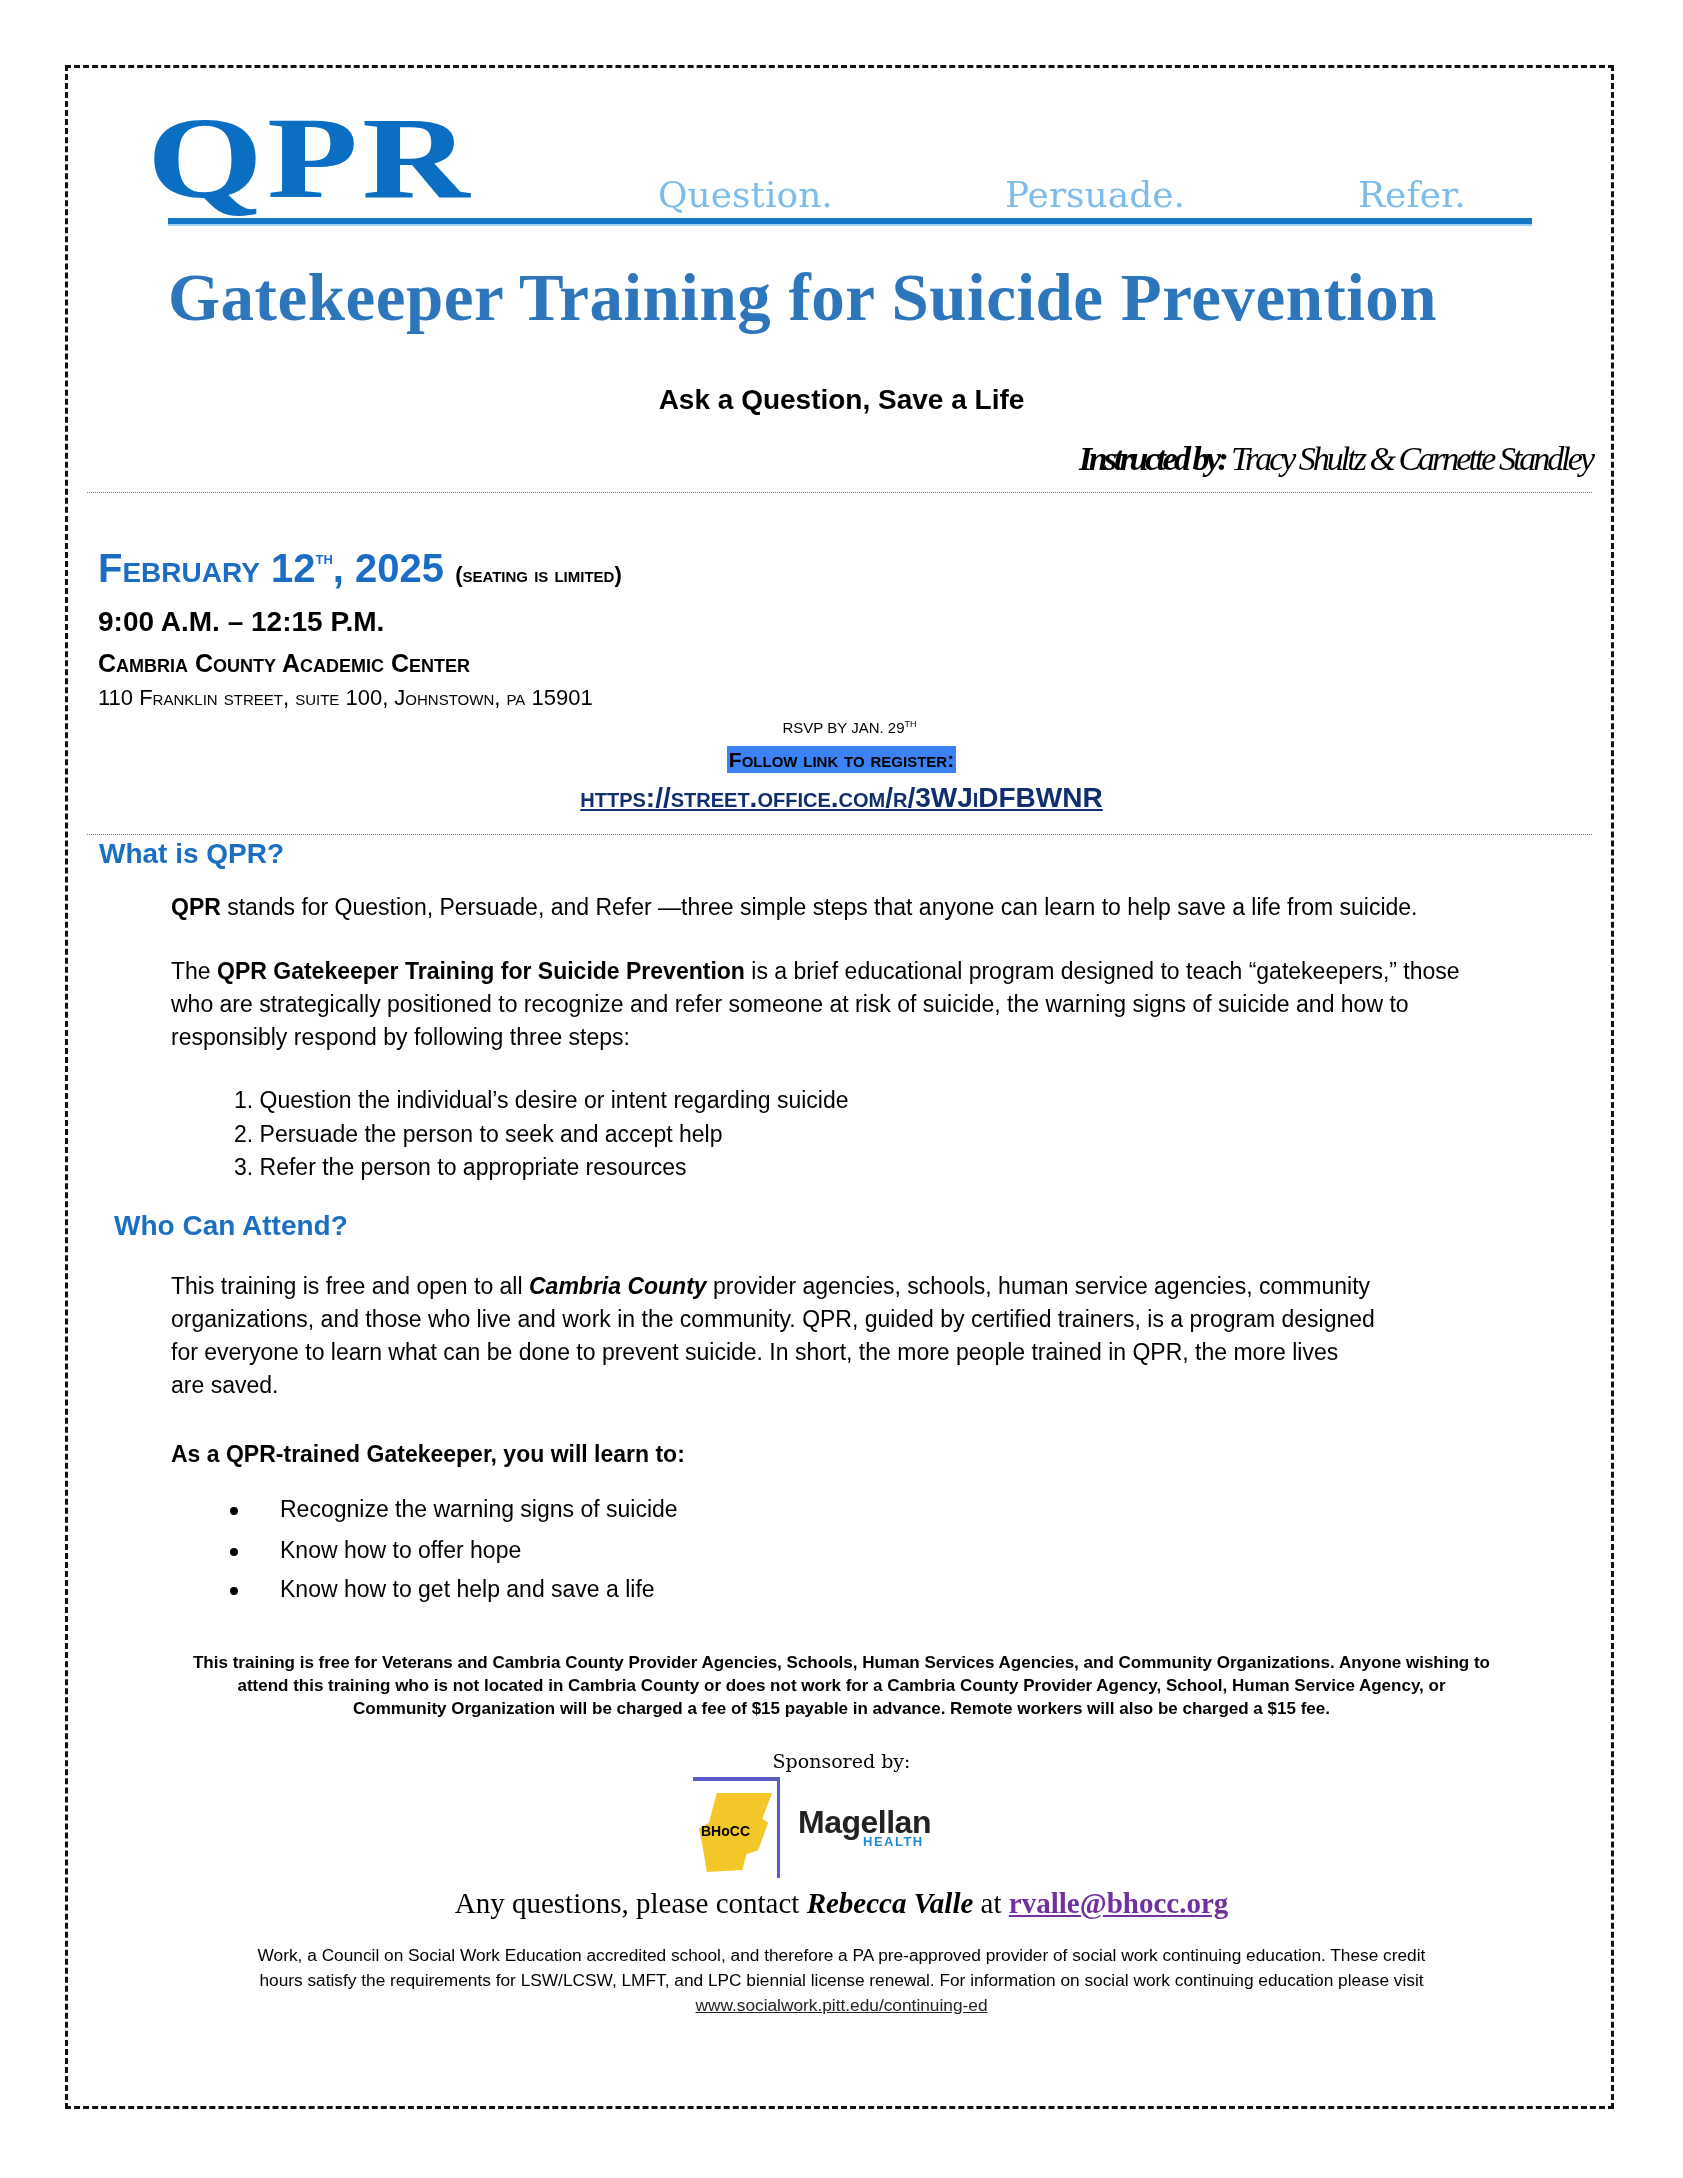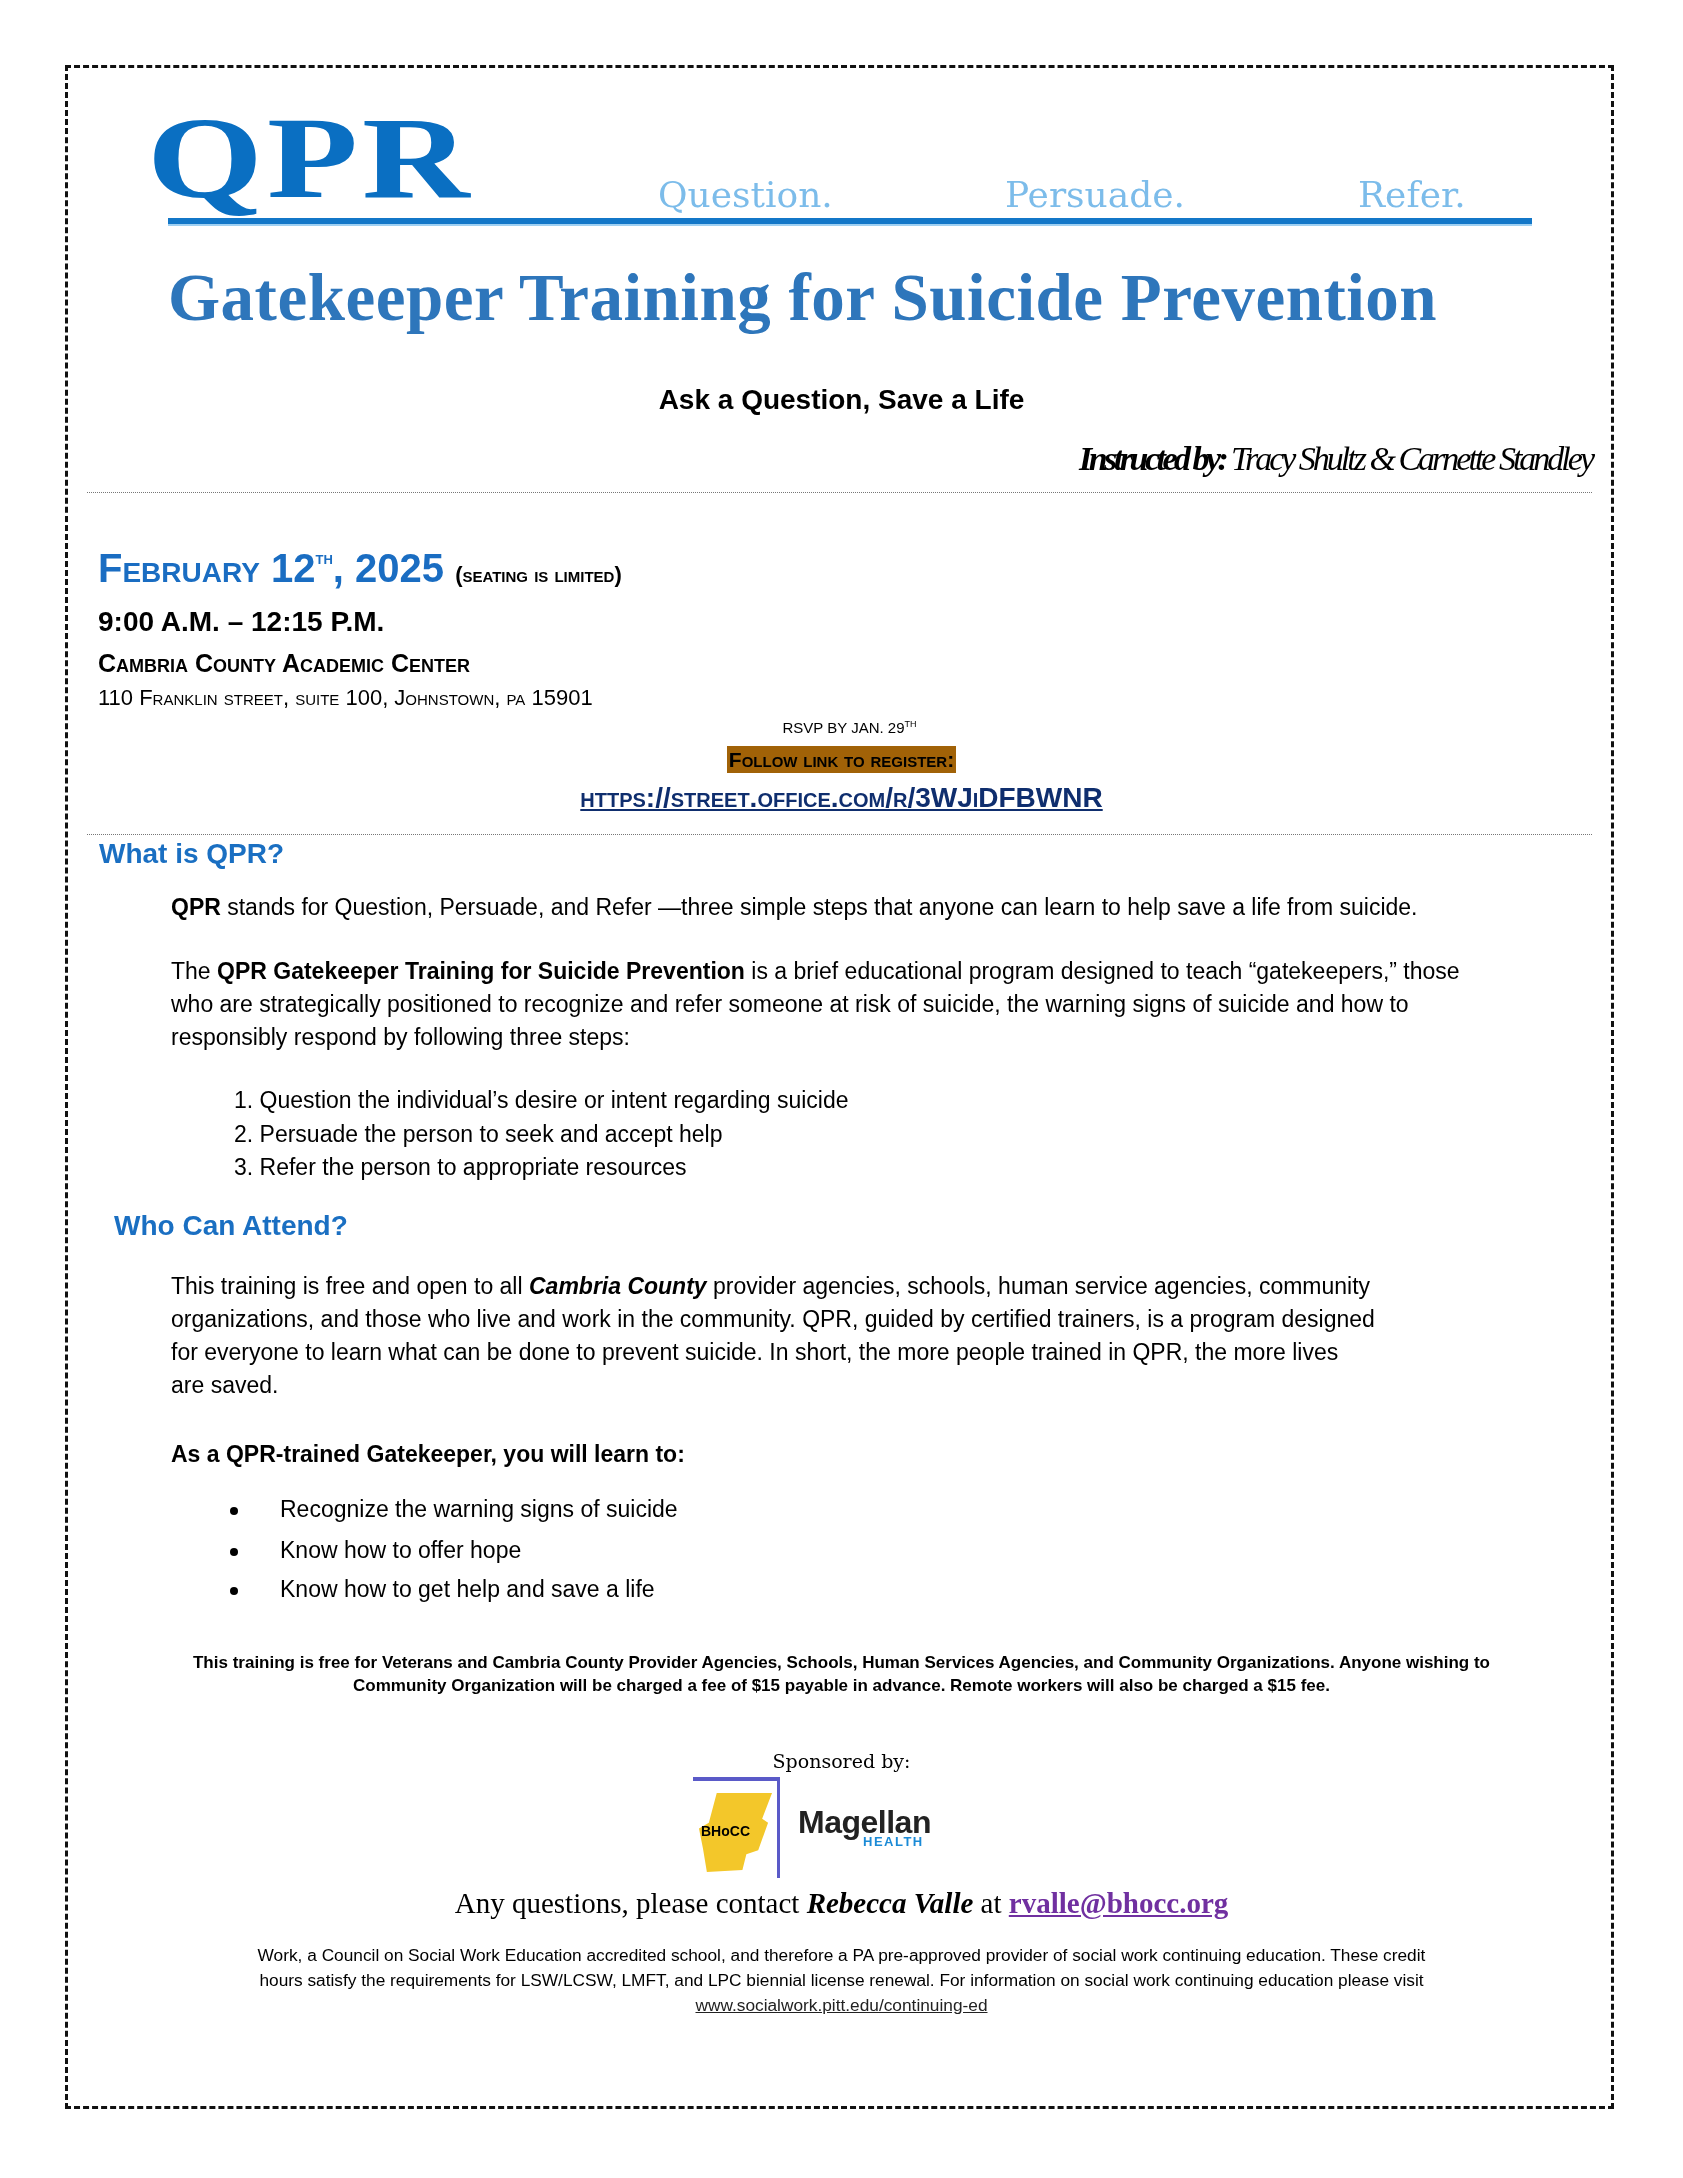--- a/index.html
+++ b/index.html
@@ -16,21 +16,21 @@
   .divider { position:absolute; left:87px; width:1505px; border-top:1.5px dotted #777; }
   .date { position:absolute; left:98px; top:546px; font-weight:bold; font-size:40px; color:#1a6dc2; font-variant:small-caps; white-space:nowrap; }
   .date sup { font-size:18px; vertical-align:18px; }
   .date .seat { font-size:22px; color:#000; font-variant:small-caps; }
   .time { position:absolute; left:98px; top:606px; font-weight:bold; font-size:28px; white-space:nowrap;text-align:center; }
   .center-name { position:absolute; left:98px; top:649px; font-weight:bold; font-size:25px; font-variant:small-caps; white-space:nowrap; }
   .address { position:absolute; left:98px; top:685px; font-size:22px; font-variant:small-caps; white-space:nowrap; }
   .rsvp { position:absolute; left:0; width:1683px; top:719px; text-align:center; font-size:15px;padding-left:8px; }
   .rsvp sup { font-size:9px; }
   .follow-wrap { position:absolute; left:0; width:1683px; top:748px; text-align:center; }
-  .follow { background:#a16207; font-weight:bold; font-size:21px; font-variant:small-caps; padding:2px 2px; }
+  .follow { background:#3b82f6; font-weight:bold; font-size:21px; font-variant:small-caps; padding:2px 2px; }
   .reg-link { position:absolute; left:0; width:1683px; top:782px; text-align:center; }
   .reg-link a { color:#0f2e6e; font-weight:bold; font-size:28px; font-variant:small-caps; text-decoration:underline; }
   .h2 { position:absolute; font-weight:bold; font-size:28px; color:#1a6fc2; white-space:nowrap; }
   .p { position:absolute; left:171px; font-size:23px; line-height:33px; white-space:nowrap; }
   .list-item { position:absolute; left:234px; font-size:23px; white-space:nowrap; }
   .bullet-row { position:absolute; left:230px; font-size:23px; white-space:nowrap; }
   .bullet-row .dot { display:inline-block; width:8px; height:8px; border-radius:50%; background:#000; margin-right:42px; vertical-align:middle; }
   .fee { position:absolute; left:99px; width:1485px; top:1651px; text-align:center; font-weight:bold; font-size:17px; line-height:23px; }
   .sponsored { position:absolute; left:0; width:1683px; top:1750px; text-align:center; font-family:"DejaVu Serif", serif; font-size:19px; }
   .bhocc { position:absolute; left:693px; top:1777px; width:87px; height:101px; border-top:4px solid #5a5ac8; border-right:3px solid #5a5ac8; box-sizing:border-box; }
@@ -88,20 +88,21 @@
   <div>for everyone to learn what can be done to prevent suicide. In short, the more people trained in QPR, the more lives</div>
   <div>are saved.</div>
 </div>
 <div class="p" style="top:1438px; font-weight:bold;">As a QPR-trained Gatekeeper, you will learn to:</div>
 <div class="bullet-row" style="top:1496px;"><span class="dot"></span><span>Recognize the warning signs of suicide</span></div>
 <div class="bullet-row" style="top:1537px;"><span class="dot"></span><span>Know how to offer hope</span></div>
 <div class="bullet-row" style="top:1576px;"><span class="dot"></span><span>Know how to get help and save a life</span></div>
 
 <div class="fee">
   <div>This training is free for Veterans and Cambria County Provider Agencies, Schools, Human Services Agencies, and Community Organizations. Anyone wishing to</div>
+  <div>attend this training who is not located in Cambria County or does not work for a Cambria County Provider Agency, School, Human Service Agency, or</div>
   <div>Community Organization will be charged a fee of $15 payable in advance.  Remote workers will also be charged a $15 fee.</div>
 </div>
 
 <div class="sponsored">Sponsored by:</div>
 <div class="bhocc">
   <svg width="77" height="87" viewBox="0 0 78 88">
     <path d="M20 4 L76 4 L66 30 L72 34 L62 62 L50 66 L46 82 L10 84 L6 60 L2 40 L12 34 Z" fill="#f3c72a"></path>
   </svg>
   <span class="label">BHoCC</span>
 </div>

